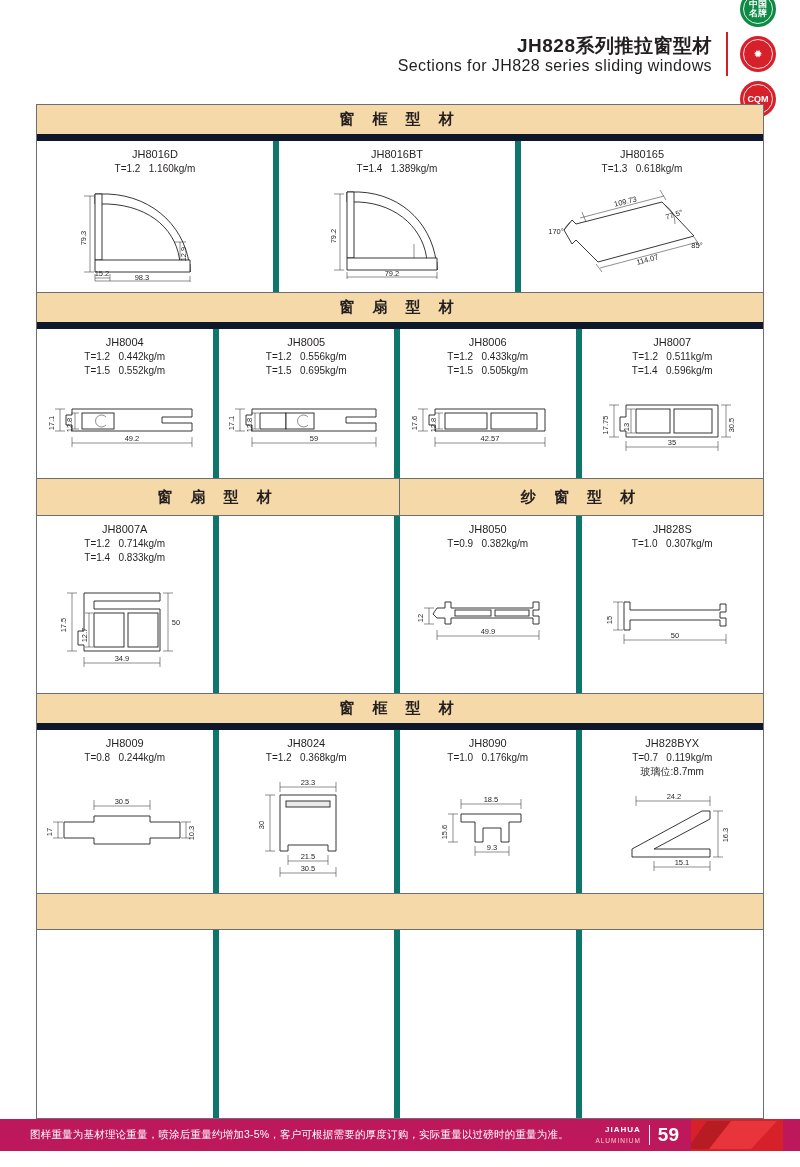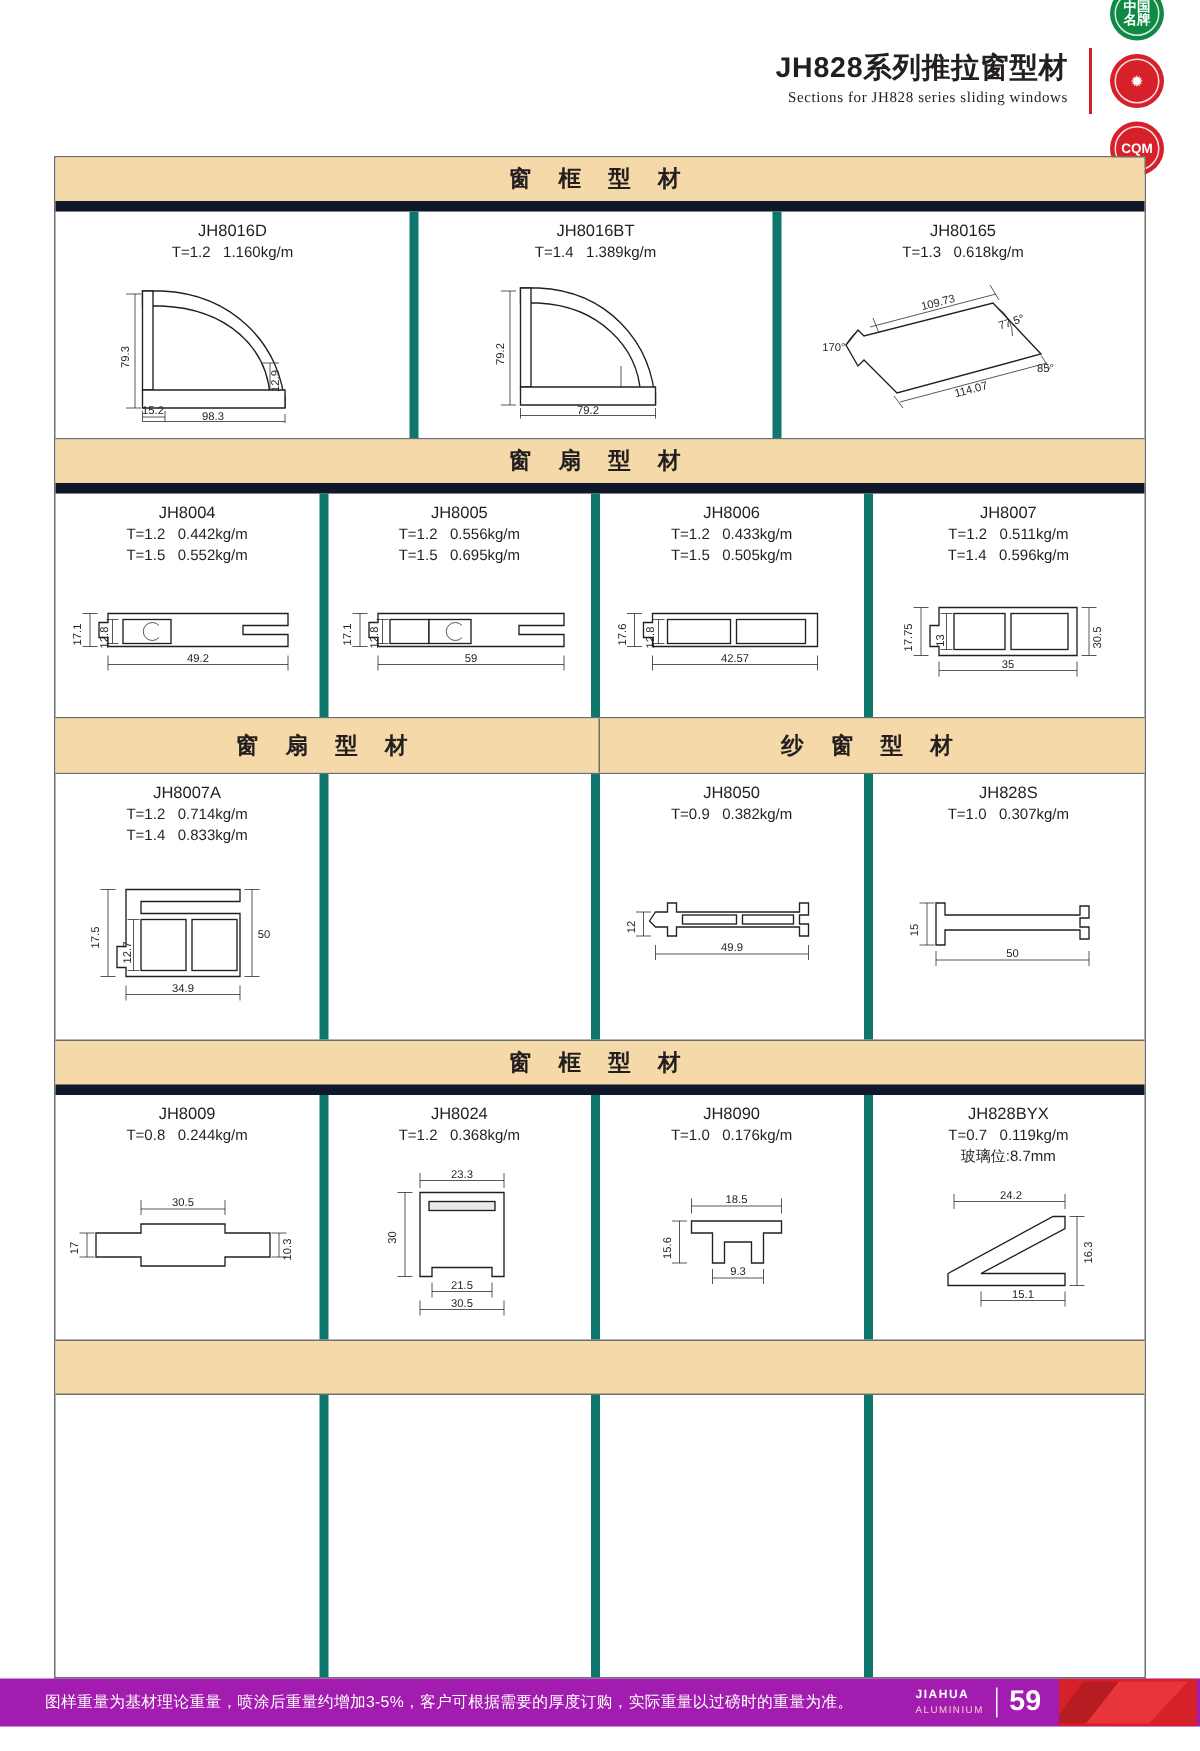--- a/index.html
+++ b/index.html
@@ -19,21 +19,21 @@
     position: absolute; top: 24px; left: 0; width: 800px; height: 60px;
     display: flex; justify-content: flex-end; align-items: center;
     padding-right: 24px;
   }
   .header-titles { text-align: right; padding-right: 14px; }
   .header-title-cn {
     font-size: 19px; font-weight: bold; letter-spacing: 0.5px; color: #231f20;
     line-height: 24px;
   }
   .header-title-en {
-    font-size: 10px; color: #231f20; letter-spacing: 0.4px; line-height: 16px; font-family: Liberation Serif, serif;
+    font-size: 16px; color: #231f20; letter-spacing: 0.4px; line-height: 16px;
   }
   .header-divider {
     width: 2px; height: 44px; background: #d11f26; margin-right: 12px;
   }
   .logos { display: flex; align-items: center; gap: 9px; flex-direction: column; }
   .logo {
     width: 36px; height: 36px; border-radius: 50%;
     display: flex; align-items: center; justify-content: center;
     font-size: 8px; font-weight: bold; color: #fff;
     position: relative;
@@ -88,28 +88,28 @@
   .r1 { height: 152px; }
   .r2 { height: 150px; }
   .r3 { height: 178px; }
   .r4 { height: 164px; }
   .r-empty-band { height: 36px; background: #f5d9a8; border-bottom: 1px solid #6d6e71; }
   .r5 { height: 188px; }
 
   
   .footer {
     position: absolute; left: 0; bottom: 16px; width: 800px; height: 32px;
-    background: #a21caf; display: flex; align-items: center;
-    padding-left: 30px; padding-right: 2px;
+    background: #be185d; display: flex; align-items: center;
+    padding-left: 30px; padding-right: 17px;
   }
   .footer-note { color: #fff; font-size: 10.5px; letter-spacing: 0.2px; }
   .footer-right {
     margin-left: auto; display: flex; align-items: center; height: 100%;
   }
-  .footer-brand { color: #fff; line-height: 11px; padding-right: 8px; }
+  .footer-brand { text-align: right; color: #fff; line-height: 11px; padding-right: 8px; }
   .footer-brand .b1 { font-size: 8px; font-weight: bold; letter-spacing: 1px; }
   .footer-brand .b2 { font-size: 6.5px; letter-spacing: 1px; color: #f6c9cb; }
   .footer-page {
     color: #fff; font-size: 19px; font-weight: bold; padding: 0 12px 0 8px;
     border-left: 1px solid #fff; line-height: 20px;
   }
   .footer-swoosh { width: 92px; height: 32px; position: relative; overflow: hidden; }
   .footer-swoosh svg { position: absolute; top: 0; left: 0; }
 
   

